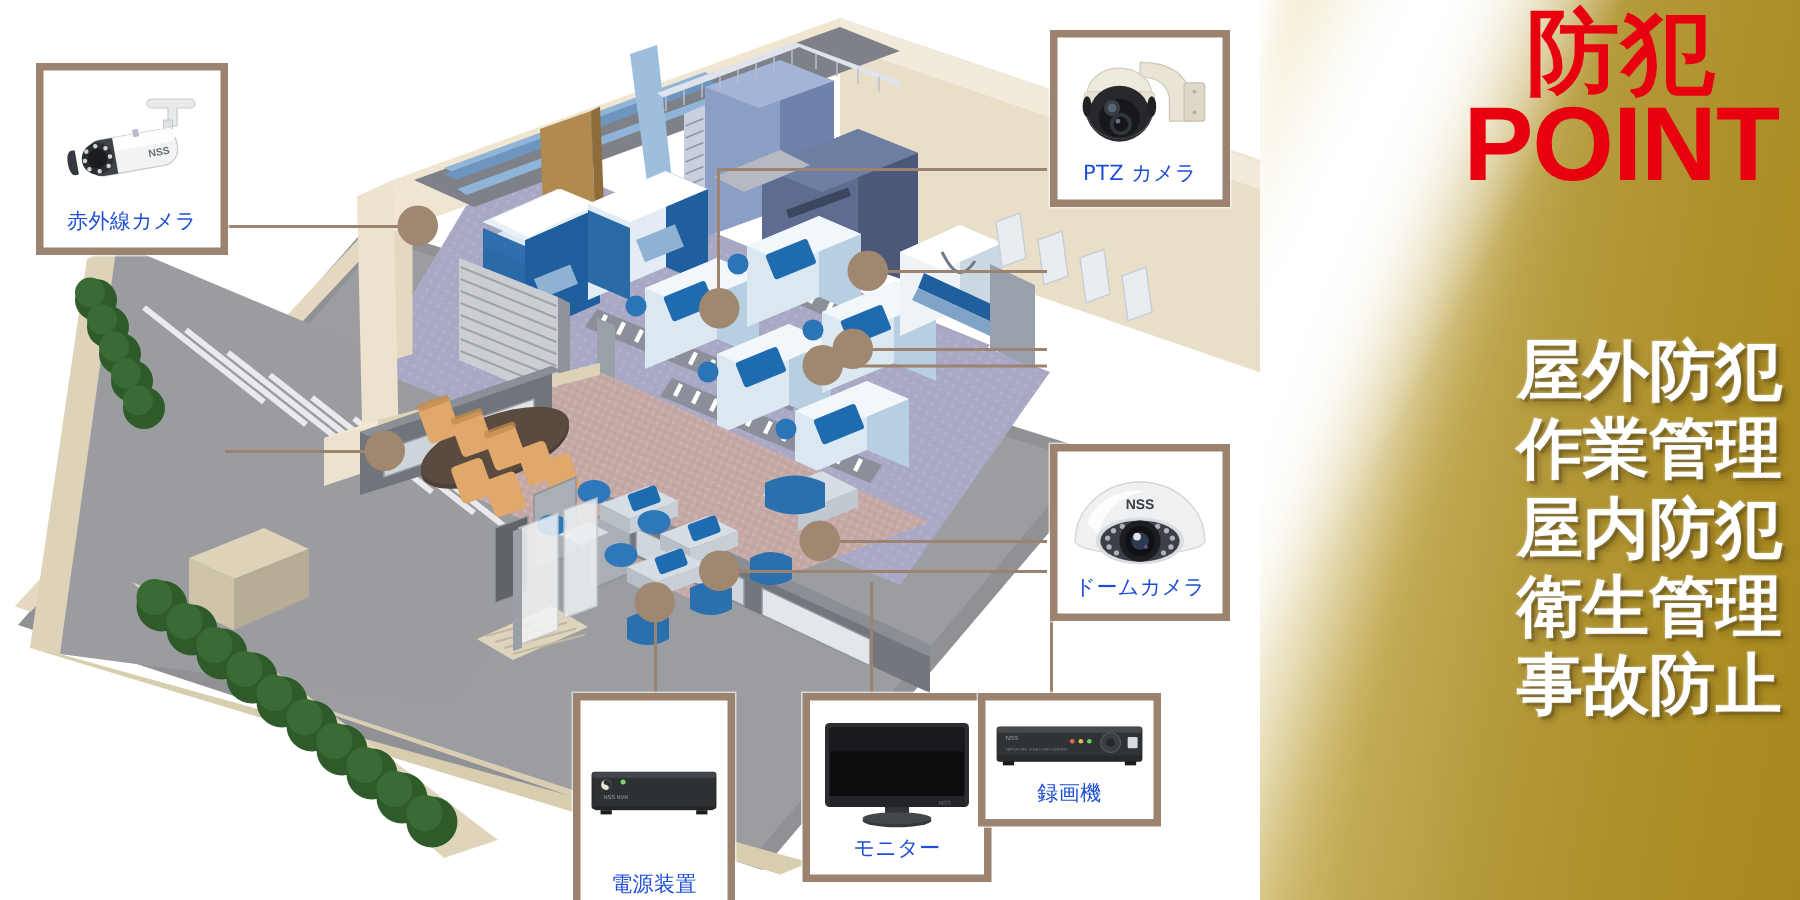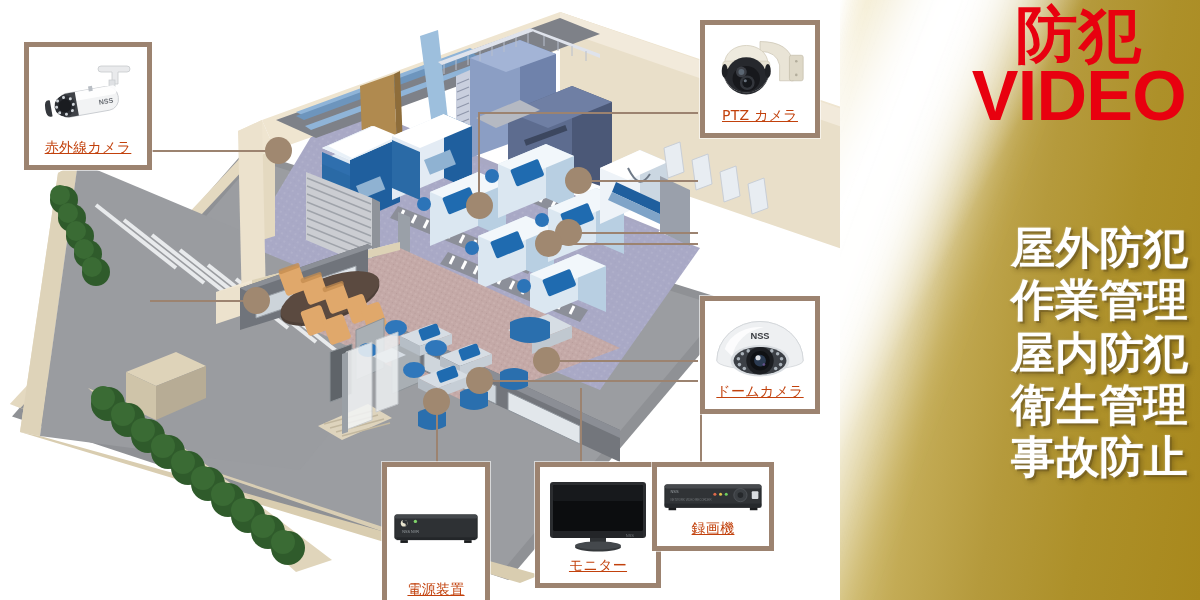--- a/index.html
+++ b/index.html
@@ -112,23 +112,23 @@
   .callout{
     position:absolute;
     background:#ffffff;
     border:5px solid #9c8370;
     box-shadow:0 0 0 1px rgba(255,255,255,.6);
     display:flex; flex-direction:column; align-items:center; justify-content:flex-end;
     padding:6px 4px 6px;
     z-index:30;
   }
   .callout .cap{
-    font-size:14px; color:#c2410c; letter-spacing:.02em;
+    font-size:14px; color:#1d4ed8; letter-spacing:.02em;
     font-family:"DejaVu Sans","Liberation Sans",sans-serif;
-    white-space:nowrap; margin-top:auto; padding-bottom:2px;text-decoration:underline;
+    white-space:nowrap; margin-top:auto; padding-bottom:2px;
   }
   .callout .art{
     flex:1; width:100%; display:flex; align-items:center; justify-content:center;
     position:relative; min-height:0;
   }
 
   
   .conn{ position:absolute; background:#9c8370; z-index:20; }
   .conn.h{ height:2px; }
   .conn.v{ width:2px; }
@@ -745,21 +745,21 @@
       </svg>
     </div>
     <div class="cap">録画機</div>
   </div>
 
   <div class="gold-panel">
     <div class="gold-shine"></div>
     <div class="banner-inner">
       <div class="headline">
         <span class="kanji">防犯</span>
-        <span class="latin">VIDEO</span>
+        <span class="latin">POINT</span>
       </div>
       <div class="benefits">
         <span class="benefit">屋外防犯</span>
         <span class="benefit">作業管理</span>
         <span class="benefit">屋内防犯</span>
         <span class="benefit">衛生管理</span>
         <span class="benefit">事故防止</span>
       </div>
     </div>
   </div>

